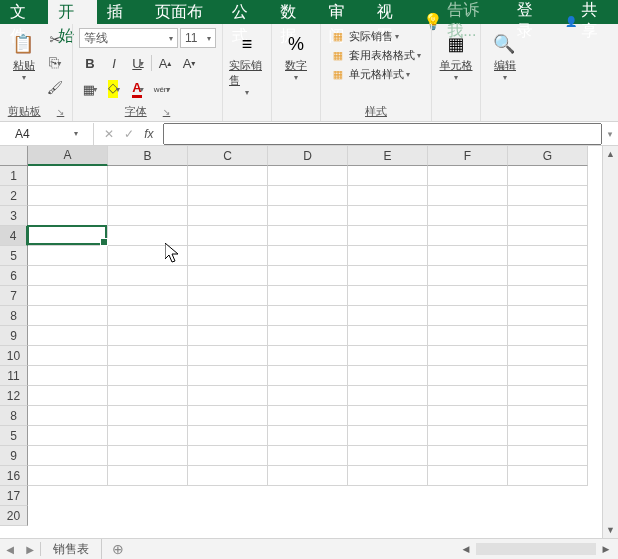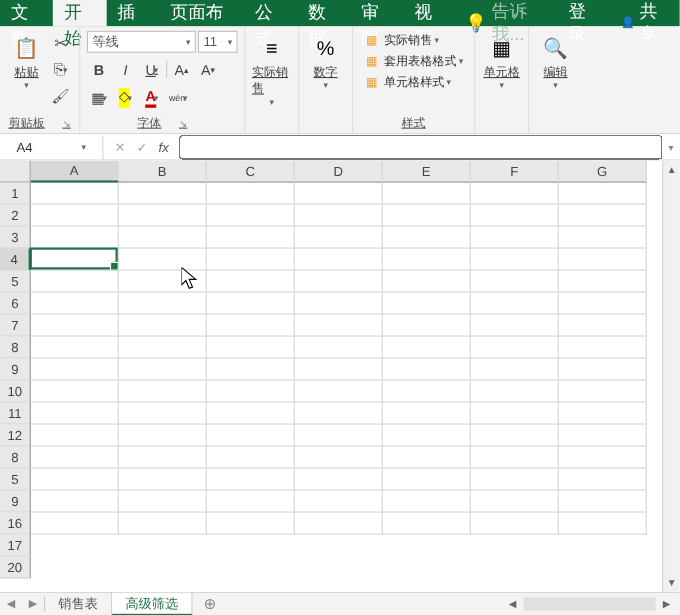--- a/index.html
+++ b/index.html
@@ -441,20 +441,19 @@
   <svg width="18" height="22" viewBox="0 0 18 22">
       <path d="M0 0 L0 16 L4 12 L7 19 L10 18 L7 11 L13 11 Z" fill="#fff" stroke="#000" stroke-width="1"></path>
     </svg>
 </div>
 
 <div class="sheetbar">
   <div class="nav">◀</div>
   <div class="nav">▶</div>
   <div class="vline"></div>
   <div class="stab">销售表</div>
-  <div class="stab active">高级筛选</div>
   <div class="addtab">⊕</div>
   <div class="hscroll">
     <div class="harrow">◀</div>
     <div class="htrack"></div>
     <div class="harrow">▶</div>
   </div>
 </div>
 
 </body></html>

